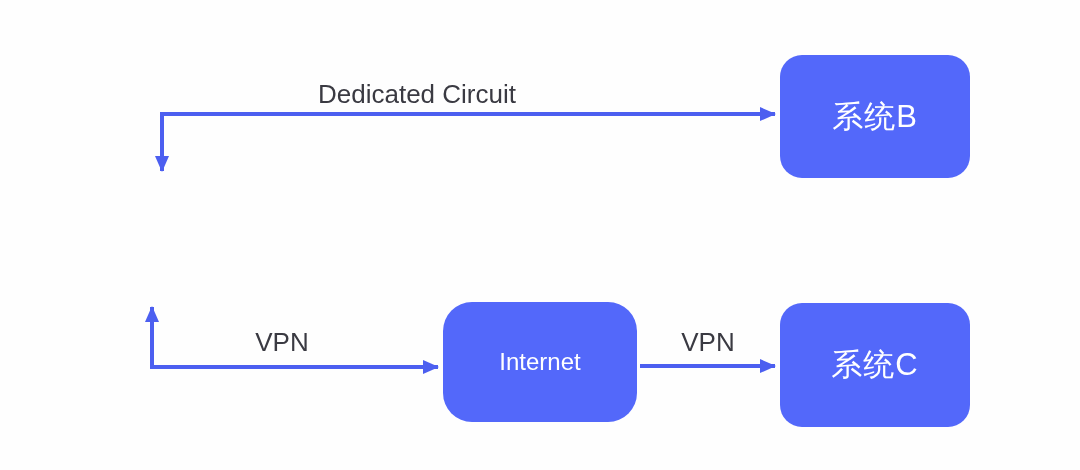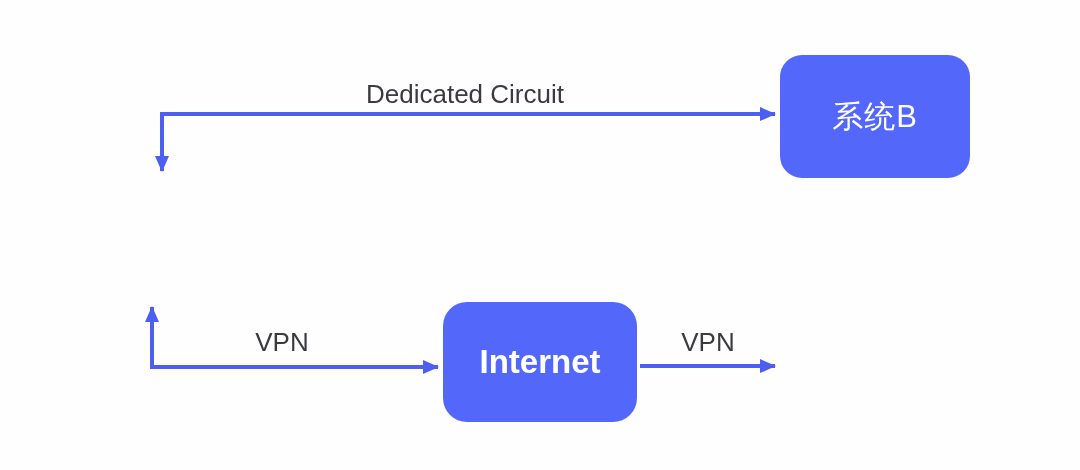--- a/index.html
+++ b/index.html
@@ -37,34 +37,34 @@
     background: var(--node-fill);
     border-radius: 22px;
     display: flex;
     align-items: center;
     justify-content: center;
     color: var(--node-text);
     font-weight: 400;
     font-size: 31px;
     letter-spacing: 1px;
   }
-  .node.internet { font-weight: 700; font-size: 33px; letter-spacing: 0; }
+  .node.internet { font-weight: 400; font-size: 24px; letter-spacing: 0; border-radius: 29px; }
   .node-a { left: 70px;  top: 178px; width: 187px; height: 122px; }
   .node-b { left: 780px; top: 55px;  width: 190px; height: 123px; }
   .node-internet { left: 443px; top: 302px; width: 194px; height: 120px; border-radius: 24px; }
   .node-c { left: 780px; top: 303px; width: 190px; height: 124px; }
   .edge-label {
     position: absolute;
     color: var(--label-text);
     font-size: 26px;
     font-weight: 500;
     white-space: nowrap;
     transform: translateX(-50%);
   }
-  .label-dedicated { left: 417px; top: 79px; margin-left: 48px; }
+  .label-dedicated { left: 417px; top: 79px; }
   .label-vpn-1 { left: 282px; top: 327px; }
   .label-vpn-2 { left: 708px; top: 327px; }
 </style>
 </head>
 <body>
 
 <div class="canvas">
 
   <svg class="edges-layer" width="1080" height="470" viewBox="0 0 1080 470" xmlns="http://www.w3.org/2000/svg">
     <defs>
@@ -82,20 +82,23 @@
 
 
   <div class="node node-b">
     <span>系统B</span>
   </div>
 
   <div class="node internet node-internet">
     <span>Internet</span>
   </div>
 
+  <div class="node node-c">
+    <span>系统C</span>
+  </div>
 
   <div class="edge-label label-dedicated">Dedicated Circuit</div>
 
   <div class="edge-label label-vpn-1">VPN</div>
 
   <div class="edge-label label-vpn-2">VPN</div>
 
 </div>
 
 </body></html>

